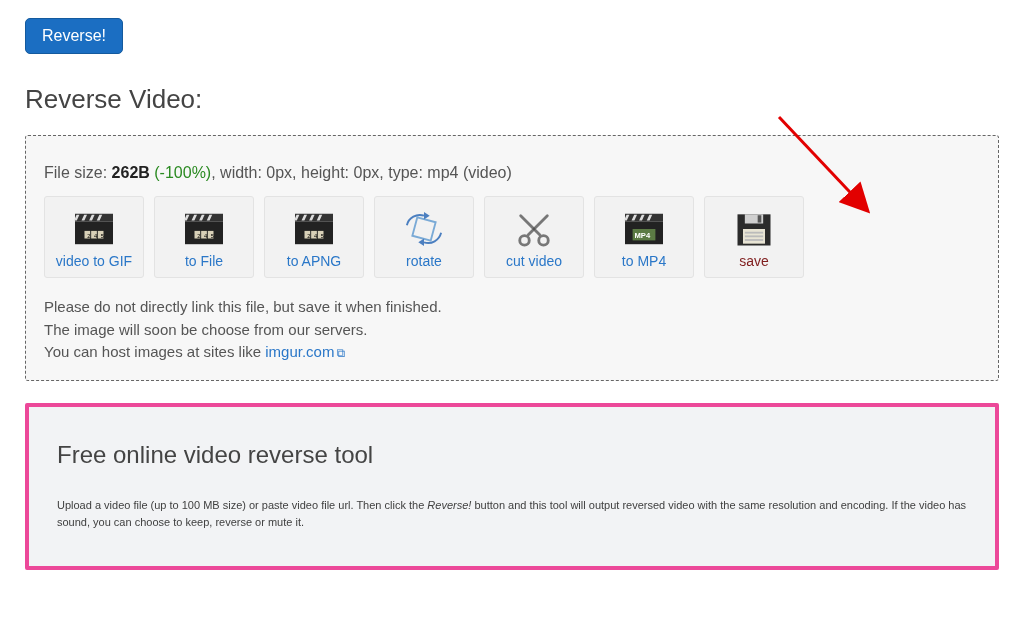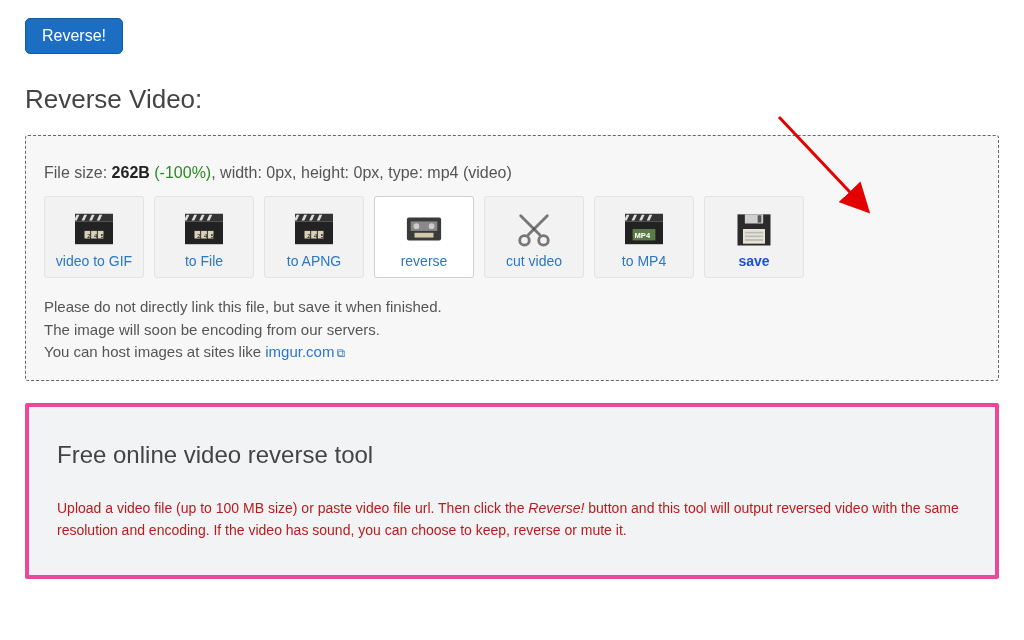--- a/index.html
+++ b/index.html
@@ -62,21 +62,21 @@
   .action.active {
     background: #fff;
     border-color: #d0d0d0;
   }
   .action .ic { width: 48px; height: 40px; display:flex; align-items:center; justify-content:center; }
   .action .lbl {
     color: #2a77c8;
     font-size: 14px;
     margin-top: 4px;
   }
-  .action.save .lbl { color: #1d4ed8; font-weight: bold; }
+  .action.save .lbl { color: #7f1d1d; }
   .notice {
     margin-top: 18px;
     color: #555;
     font-size: 15px;
     line-height: 1.5;
   }
   .notice a { color: #2a77c8; text-decoration: none; }
   .ext-icon { color:#2a77c8; margin-left:2px; font-size:12px; }
   .info-card {
     margin-top: 22px;
@@ -85,22 +85,22 @@
     border-radius: 2px;
     padding: 34px 28px 34px 28px;
   }
   .info-card h3 {
     color: #444;
     font-weight: 400;
     font-size: 24px;
     margin-bottom: 28px;
   }
   .info-card p {
-    color: #b91c1c;
-    font-size: 14px;
+    color: #404040;
+    font-size: 11px;
     line-height: 1.6;
   }
   .info-card p .ital { font-style: italic; }
   
   .arrow-svg { position:absolute; left:774px; top:112px; pointer-events:none; }
 </style>
 </head>
 <body>
 
 <div class="wrap">
@@ -166,31 +166,31 @@
               <rect x="14" y="22" width="6" height="8" fill="#d8d0b8"></rect>
               <rect x="21" y="22" width="6" height="8" fill="#d8d0b8"></rect>
               <rect x="28" y="22" width="6" height="8" fill="#d8d0b8"></rect>
               <text x="17" y="29" font-size="6" fill="#000">2</text>
               <text x="24" y="29" font-size="6" fill="#000">4</text>
               <text x="31" y="29" font-size="6" fill="#000">5</text>
             </svg>
           </div>
           <div class="lbl">to APNG</div>
         </div>
-        <div class="action active">
-          <div class="ic">
-            <svg viewBox="0 0 48 40" width="48" height="38">
-              <rect x="6" y="8" width="36" height="24" rx="2" fill="#3a3a3a"></rect>
-              <rect x="10" y="12" width="28" height="10" fill="#888"></rect>
-              <circle cx="16" cy="17" r="3" fill="#ccc"></circle>
-              <circle cx="32" cy="17" r="3" fill="#ccc"></circle>
-              <rect x="14" y="24" width="20" height="5" fill="#d0c8a8"></rect>
-            </svg>
-          </div>
-          <div class="lbl">reverse</div>
+        <div class="action">
+          <div class="ic">
+            <svg viewBox="0 0 48 40" width="48" height="38">
+              <rect x="14" y="10" width="20" height="20" fill="none" stroke="#7aaad6" stroke-width="2" transform="rotate(15 24 20)"></rect>
+              <path d="M6 16 A14 14 0 0 1 24 6" fill="none" stroke="#4b7fc0" stroke-width="2"></path>
+              <polygon points="24,2 30,6 24,10" fill="#4b7fc0"></polygon>
+              <path d="M42 24 A14 14 0 0 1 24 34" fill="none" stroke="#4b7fc0" stroke-width="2"></path>
+              <polygon points="24,38 18,34 24,30" fill="#4b7fc0"></polygon>
+            </svg>
+          </div>
+          <div class="lbl">rotate</div>
         </div>
         <div class="action">
           <div class="ic">
             <svg viewBox="0 0 48 40" width="48" height="38">
               <line x1="10" y1="6" x2="30" y2="26" stroke="#777" stroke-width="3" stroke-linecap="round"></line>
               <line x1="38" y1="6" x2="18" y2="26" stroke="#777" stroke-width="3" stroke-linecap="round"></line>
               <circle cx="14" cy="32" r="5" fill="none" stroke="#777" stroke-width="3"></circle>
               <circle cx="34" cy="32" r="5" fill="none" stroke="#777" stroke-width="3"></circle>
               <circle cx="24" cy="20" r="1.5" fill="#555"></circle>
             </svg>
@@ -223,21 +223,21 @@
               <rect x="14" y="27" width="20" height="2" fill="#bbb"></rect>
               <rect x="14" y="31" width="20" height="2" fill="#bbb"></rect>
             </svg>
           </div>
           <div class="lbl">save</div>
         </div>
       </div>
 
     <div class="notice">
       <div>Please do not directly link this file, but save it when finished.</div>
-      <div>The image will soon be encoding from our servers.</div>
+      <div>The image will soon be choose from our servers.</div>
       <div>
         <span>You can host images at sites like </span><a href="#"><span>imgur.com</span><span class="ext-icon">⧉</span></a>
       </div>
     </div>
   </div>
 
   <div class="info-card">
     <h3>Free online video reverse tool</h3>
     <p>
       <span>Upload a video file (up to 100 MB size) or paste video file url. Then click the </span><span class="ital">Reverse!</span><span> button and this tool will output reversed video with the same resolution and encoding. If the video has sound, you can choose to keep, reverse or mute it.</span>

